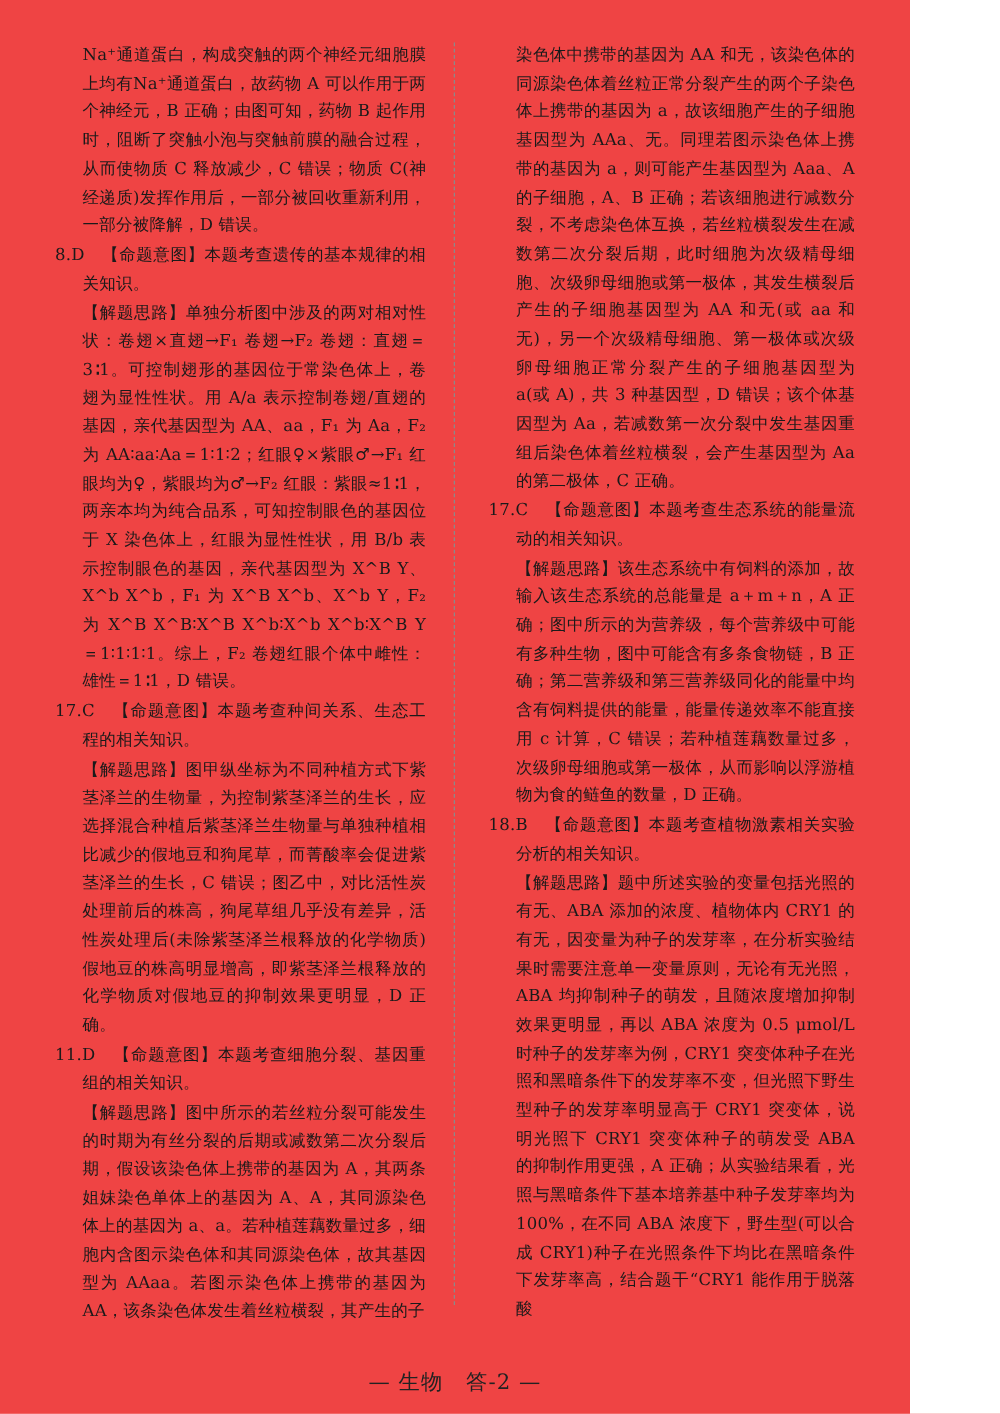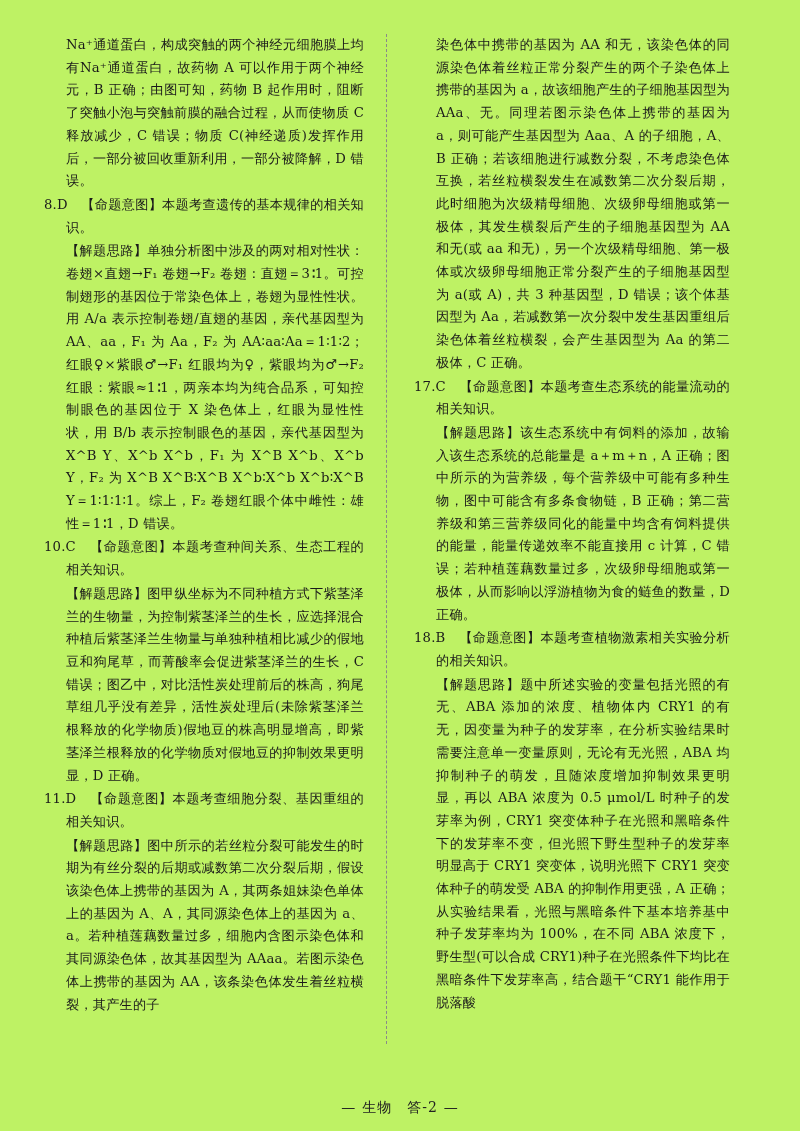--- a/index.html
+++ b/index.html
@@ -8,25 +8,25 @@
   }
   body {
     width: 800px;
     height: 1131px;
     background: #ffffff;
     font-family: "DejaVu Serif", "Liberation Serif", serif;
     color: #1a1a1a;
   }
   .page {
     position: relative;
-    width: 800px;
+    width: 728px;
     height: 1131px;
     box-sizing: border-box;
     padding: 34px 44px 30px 44px;
-    background: #bef264;
+    background: #ef4444;
   }
   .columns {
     display: flex;
     flex-direction: row;
     height: 1020px;
     position: relative;
   }
   .col {
     width: 336px;
     box-sizing: border-box;
@@ -58,40 +58,40 @@
   .para.indent-hang {
     padding-left: 22px;
     text-indent: -22px;
   }
   .footer {
     position: absolute;
     left: 0;
     right: 0;
     bottom: 14px;
     text-align: center;
-    font-size: 14px;
+    font-size: 17px;
     color: #222;
     letter-spacing: 1px;
   }
   .footer .dash {
     margin: 0 6px;
   }
 </style>
 </head>
 <body>
 
 <div class="page">
 
   <div class="columns">
 
     <div class="col col-left">
       <p class="para indent1">Na⁺通道蛋白，构成突触的两个神经元细胞膜上均有Na⁺通道蛋白，故药物 A 可以作用于两个神经元，B 正确；由图可知，药物 B 起作用时，阻断了突触小泡与突触前膜的融合过程，从而使物质 C 释放减少，C 错误；物质 C(神经递质)发挥作用后，一部分被回收重新利用，一部分被降解，D 错误。</p>
       <p class="para indent-hang">8.D　【命题意图】本题考查遗传的基本规律的相关知识。</p>
       <p class="para indent1">【解题思路】单独分析图中涉及的两对相对性状：卷翅×直翅→F₁ 卷翅→F₂ 卷翅：直翅＝3∶1。可控制翅形的基因位于常染色体上，卷翅为显性性状。用 A/a 表示控制卷翅/直翅的基因，亲代基因型为 AA、aa，F₁ 为 Aa，F₂ 为 AA∶aa∶Aa＝1∶1∶2；红眼♀×紫眼♂→F₁ 红眼均为♀，紫眼均为♂→F₂ 红眼：紫眼≈1∶1，两亲本均为纯合品系，可知控制眼色的基因位于 X 染色体上，红眼为显性性状，用 B/b 表示控制眼色的基因，亲代基因型为 X^B Y、X^b X^b，F₁ 为 X^B X^b、X^b Y，F₂ 为 X^B X^B∶X^B X^b∶X^b X^b∶X^B Y＝1∶1∶1∶1。综上，F₂ 卷翅红眼个体中雌性：雄性＝1∶1，D 错误。</p>
-      <p class="para indent-hang">10.C　【命题意图】本题考查种间关系、生态工程的相关知识。</p>
+      <p class="para indent-hang">17.C　【命题意图】本题考查种间关系、生态工程的相关知识。</p>
       <p class="para indent1">【解题思路】图甲纵坐标为不同种植方式下紫茎泽兰的生物量，为控制紫茎泽兰的生长，应选择混合种植后紫茎泽兰生物量与单独种植相比减少的假地豆和狗尾草，而菁酸率会促进紫茎泽兰的生长，C 错误；图乙中，对比活性炭处理前后的株高，狗尾草组几乎没有差异，活性炭处理后(未除紫茎泽兰根释放的化学物质)假地豆的株高明显增高，即紫茎泽兰根释放的化学物质对假地豆的抑制效果更明显，D 正确。</p>
       <p class="para indent-hang">11.D　【命题意图】本题考查细胞分裂、基因重组的相关知识。</p>
       <p class="para indent1">【解题思路】图中所示的若丝粒分裂可能发生的时期为有丝分裂的后期或减数第二次分裂后期，假设该染色体上携带的基因为 A，其两条姐妹染色单体上的基因为 A、A，其同源染色体上的基因为 a、a。若种植莲藕数量过多，细胞内含图示染色体和其同源染色体，故其基因型为 AAaa。若图示染色体上携带的基因为 AA，该条染色体发生着丝粒横裂，其产生的子</p>
     </div>
 
     <div class="divider"></div>
 
     <div class="col col-right">
       <p class="para indent1">染色体中携带的基因为 AA 和无，该染色体的同源染色体着丝粒正常分裂产生的两个子染色体上携带的基因为 a，故该细胞产生的子细胞基因型为 AAa、无。同理若图示染色体上携带的基因为 a，则可能产生基因型为 Aaa、A 的子细胞，A、B 正确；若该细胞进行减数分裂，不考虑染色体互换，若丝粒横裂发生在减数第二次分裂后期，此时细胞为次级精母细胞、次级卵母细胞或第一极体，其发生横裂后产生的子细胞基因型为 AA 和无(或 aa 和无)，另一个次级精母细胞、第一极体或次级卵母细胞正常分裂产生的子细胞基因型为 a(或 A)，共 3 种基因型，D 错误；该个体基因型为 Aa，若减数第一次分裂中发生基因重组后染色体着丝粒横裂，会产生基因型为 Aa 的第二极体，C 正确。</p>
       <p class="para indent-hang">17.C　【命题意图】本题考查生态系统的能量流动的相关知识。</p>

